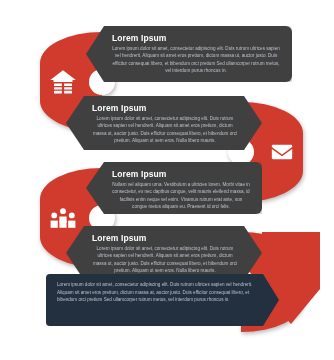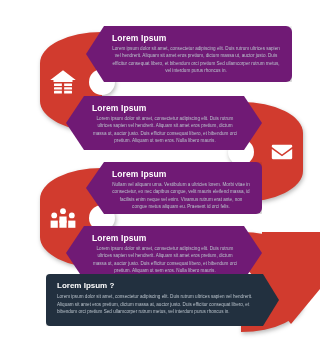--- a/index.html
+++ b/index.html
@@ -74,21 +74,21 @@
     font-size: 34px;
     font-weight: bold;
     line-height: 1;
     color: #ffffff;
     font-family: "Liberation Sans", sans-serif;
   }
 
   
   .panel {
     position: absolute;
-    background: #701a75;
+    background: #404040;
     color: #d8dde2;
     box-sizing: border-box;
     filter: drop-shadow(1px 2px 3px rgba(0,0,0,0.3));
   }
   .panel-pt-left {
     clip-path: polygon(18px 0, 100% 0, 100% 100%, 18px 100%, 0 50%);
     border-radius: 0 6px 6px 0;
   }
   .panel-both {
     clip-path: polygon(18px 0, calc(100% - 18px) 0, 100% 50%, calc(100% - 18px) 100%, 18px 100%, 0 50%);
@@ -235,18 +235,17 @@
         <p class="panel-title">Lorem Ipsum</p>
         <p class="panel-body ta-center">Lorem ipsum dolor sit amet, consectetur adipiscing elit. Duis rutrum ultrices sapien vel hendrerit. Aliquam sit amet eros pretium, dictum massa ut, auctor justo. Duis efficitur consequat libero, et bibendum orci pretium. Aliquam ut sem eros. Nulla libero mauris.</p>
       </div>
     </div>
   </div>
 
   <div class="arrow-down"></div>
 
   <div class="banner">
     <div class="banner-inner">
-      <p class="banner-title">Lorem Ipsum ?</p>
       <p class="banner-body ta-left">Lorem ipsum dolor sit amet, consectetur adipiscing elit. Duis rutrum ultrices sapien vel hendrerit. Aliquam sit amet eros pretium, dictum massa at, auctor justo. Duis efficitur consequat libero, et bibendum orci pretium Sed ullamcorper rutrum metus, vel interdum purus rhoncus in.</p>
     </div>
   </div>
 
 </div>
 
 </body></html>

